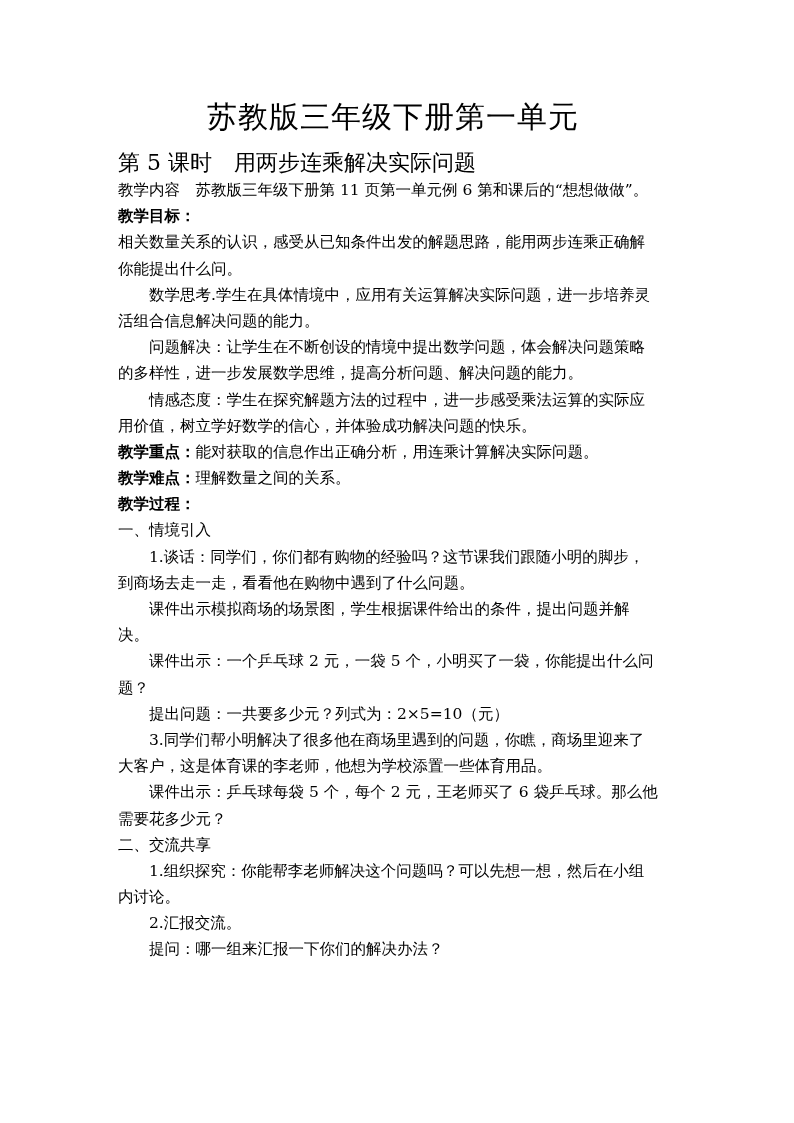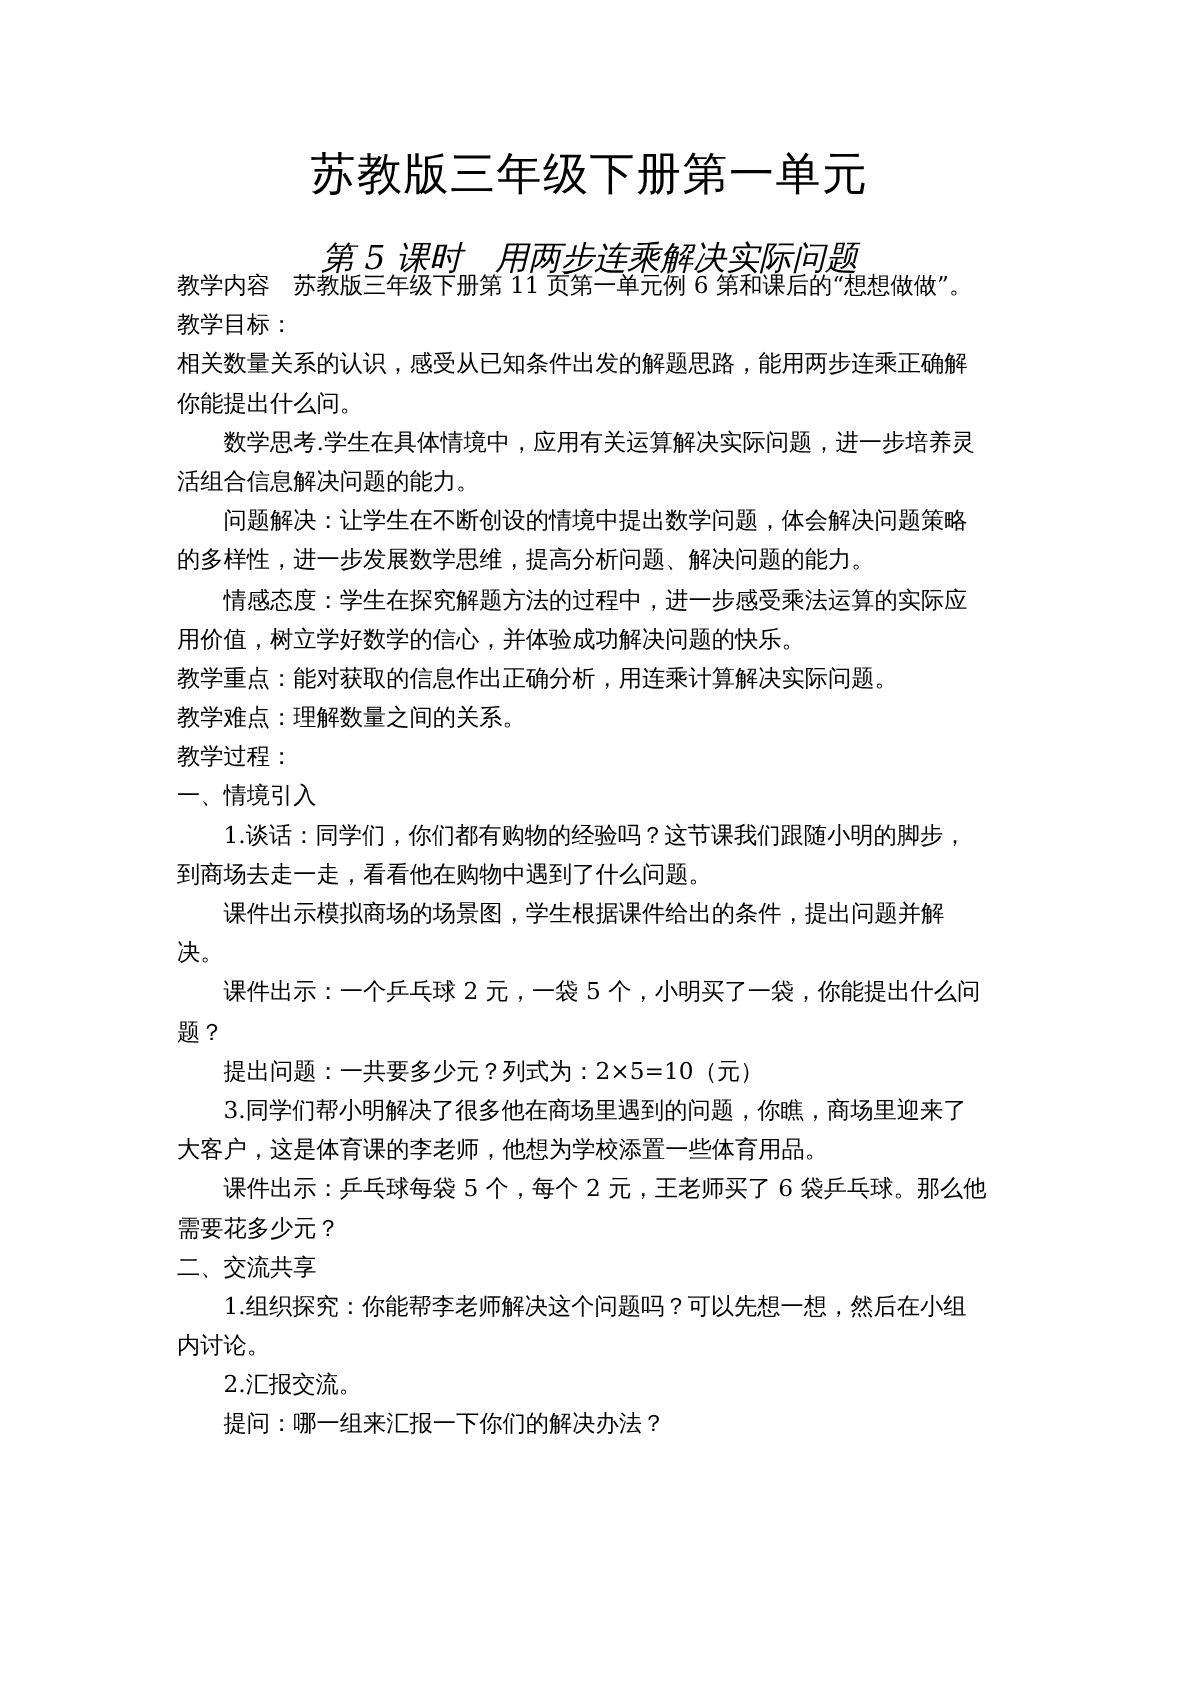--- a/index.html
+++ b/index.html
@@ -1,26 +1,26 @@
 <!DOCTYPE html>
 <html><head>
 <meta charset="utf-8">
 <style>
   html, body { margin:0; padding:0; background:#ffffff; }
   body { width:794px; height:1123px; position:relative; overflow:hidden;
          font-family:"DejaVu Serif","Liberation Serif",serif; color:#000; }
   .page { position:absolute; left:118px; top:0; width:550px; }
   .title { position:absolute; left:0; width:550px; top:97px; text-align:center;
            font-size:30px; line-height:40px; letter-spacing:1px; }
-  .subtitle { position:absolute; left:0; width:550px; top:158px; text-align:center;
-              font-size:22px; line-height:30px;font-style:italic; }
+  .subtitle { position:absolute; left:0; width:550px; top:148px; 
+              font-size:22px; line-height:30px; }
   .body { position:absolute; left:0; top:177px; width:552px; font-size:15.5px; line-height:26.2px; }
   .line { white-space:nowrap; height:26.2px; }
   .indent { padding-left:31px; }
-  .b { font-weight:normal; }
+  .b { font-weight:bold; }
 </style>
 </head>
 <body>
 
 <div class="page">
   <div class="title">苏教版三年级下册第一单元</div>
   <div class="subtitle">第 5 课时　用两步连乘解决实际问题</div>
 
   <div class="body">
     <div class="line">

